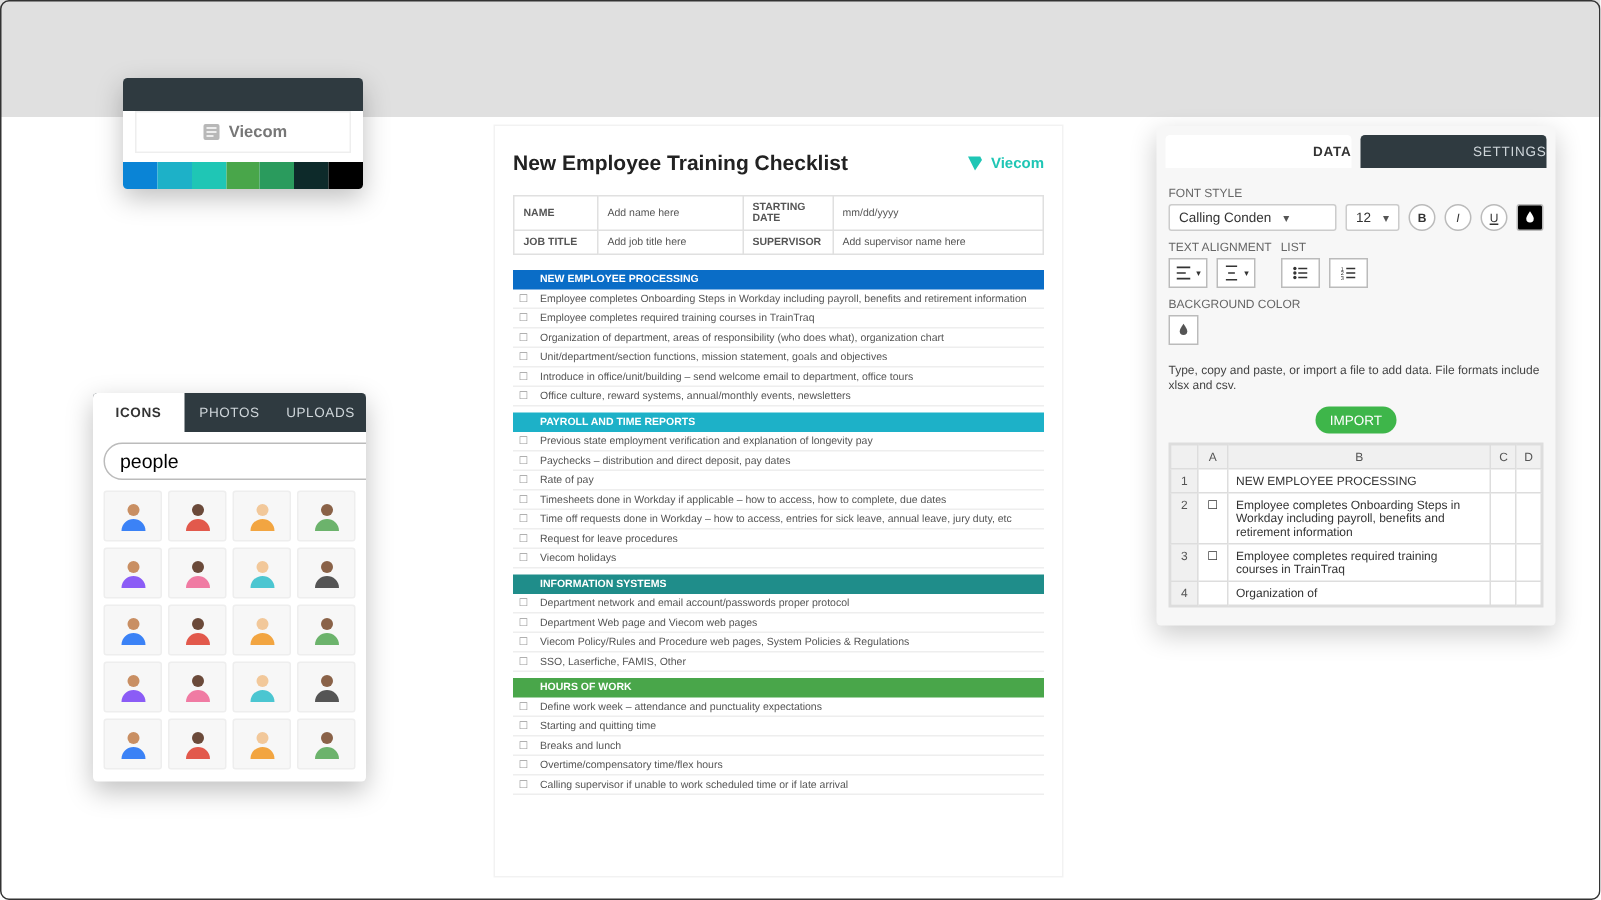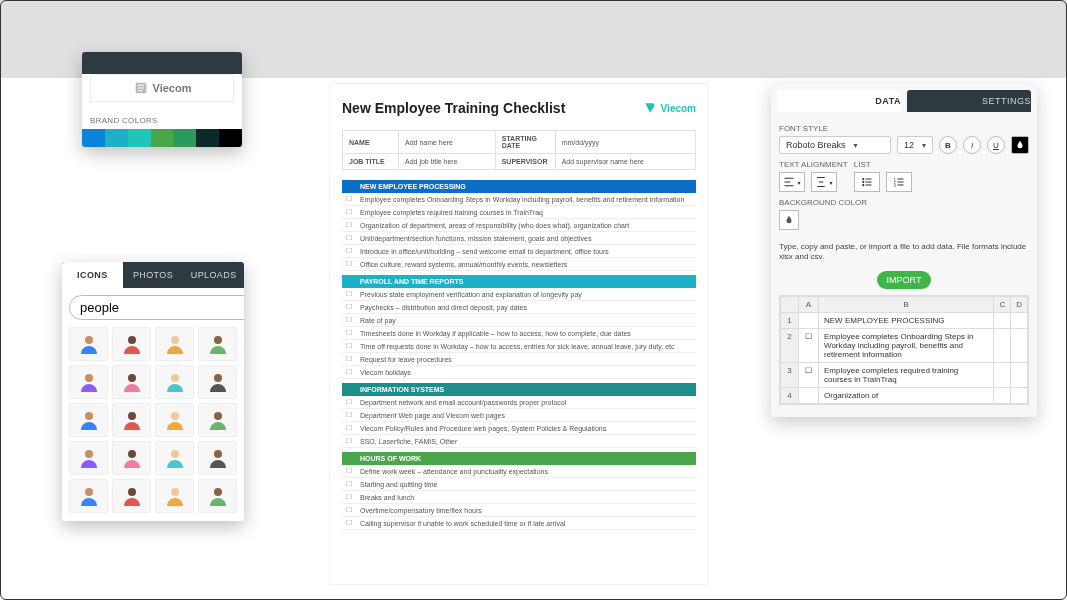--- a/index.html
+++ b/index.html
@@ -21,21 +21,21 @@
 .assets-tab { flex:1; font-size: 9px; color: #cfd6da; display:flex; align-items:center; justify-content:center; letter-spacing:.4px; cursor:pointer; }
 .assets-tab.active { background: #fff; color: #333; font-weight:600; }
 .search-row { padding: 7px; display:flex; align-items:center; }
 .search-field { flex:1; border:1px solid #bbb; border-radius:16px; padding: 4px 26px 4px 10px; font-size: 13px; outline:none; background:#fff; }
 .search-icon-wrap { position: relative; width:0; }
 .icon-grid { display:grid; grid-template-columns: repeat(4, 1fr); gap:4px; padding: 0 7px 8px 7px; }
 .icon-cell { height: 34px; background: #f7f7f7; border:1px solid #eee; border-radius:2px; display:flex; align-items:center; justify-content:center; }
 .icon-cell svg { width: 24px; height: 24px; }
 
 .doc-panel { position: absolute; left: 330px; top: 84px; width: 378px; background:#fff; box-shadow: 0 0 0 1px rgba(0,0,0,0.05); font-size:7px; padding: 16px 12px; height: 500px; overflow:hidden; }
-.doc-title-row { display:flex; align-items:center; justify-content:space-between; margin-bottom:14px; }
+.doc-title-row { display:flex; align-items:flex-end; justify-content:space-between; margin-bottom:14px; }
 .doc-title { font-size: 14px; font-weight:700; color:#222; }
 .doc-brand { font-size: 10px; color: #1fc6b5; font-weight:700; display:flex; align-items:center; gap:4px; }
 .info-table { width:100%; border-collapse:collapse; margin-bottom:10px; }
 .info-table td { border:1px solid #e0e0e0; padding:4px 6px; font-size:7px; color:#555; }
 .info-label { font-weight:700; color:#333; width:56px; }
 .info-supervisor-label { width:60px; }
 .section-bar { color:#fff; font-weight:700; font-size:7px; padding:3px 6px 3px 18px; margin-top:4px; }
 .section-bar.blue { background:#0a6dc7; }
 .section-bar.cyan { background:#1db1c8; }
 .section-bar.teal { background:#1f8d8a; }
@@ -76,21 +76,20 @@
 
 <div class="brand-panel">
   <div class="brand-panel-header"></div>
   <div class="logo-box">
     <svg width="16" height="16" viewBox="0 0 24 24">
         <rect x="4" y="4" width="16" height="16" rx="2" fill="#b8b8b8"></rect>
         <path d="M7 8h10M7 12h10M7 16h7" stroke="#fff" stroke-width="1.5"></path>
       </svg>
     <span>Viecom</span>
   </div>
-  <div class="brand-section-label">BRAND COLORS</div>
   <div class="color-row" id="color-row">
       <div class="color-swatch" style="background: rgb(10, 132, 214);"></div>
       <div class="color-swatch" style="background: rgb(29, 177, 200);"></div>
       <div class="color-swatch" style="background: rgb(31, 198, 181);"></div>
       <div class="color-swatch" style="background: rgb(73, 166, 74);"></div>
       <div class="color-swatch" style="background: rgb(42, 155, 93);"></div>
       <div class="color-swatch" style="background: rgb(13, 42, 42);"></div>
       <div class="color-swatch" style="background: rgb(0, 0, 0);"></div>
     </div>
 </div>
@@ -353,21 +352,21 @@
 
 <div class="props-panel">
   <div class="props-tabs">
     <div class="props-tab active">DATA</div>
     <div class="props-tab">SETTINGS</div>
   </div>
   <div class="props-body">
     <div class="prop-label">FONT STYLE</div>
     <div class="row">
       <div class="select-box" style="flex:1">
-          <span>Roboto Breaks</span>
+          <span>Calling Conden</span>
         </div>
       <div class="select-box">
           <span>12</span>
         </div>
       <div class="sq-btn">
           <b>B</b>
         </div>
       <div class="sq-btn">
           <i>I</i>
         </div>

